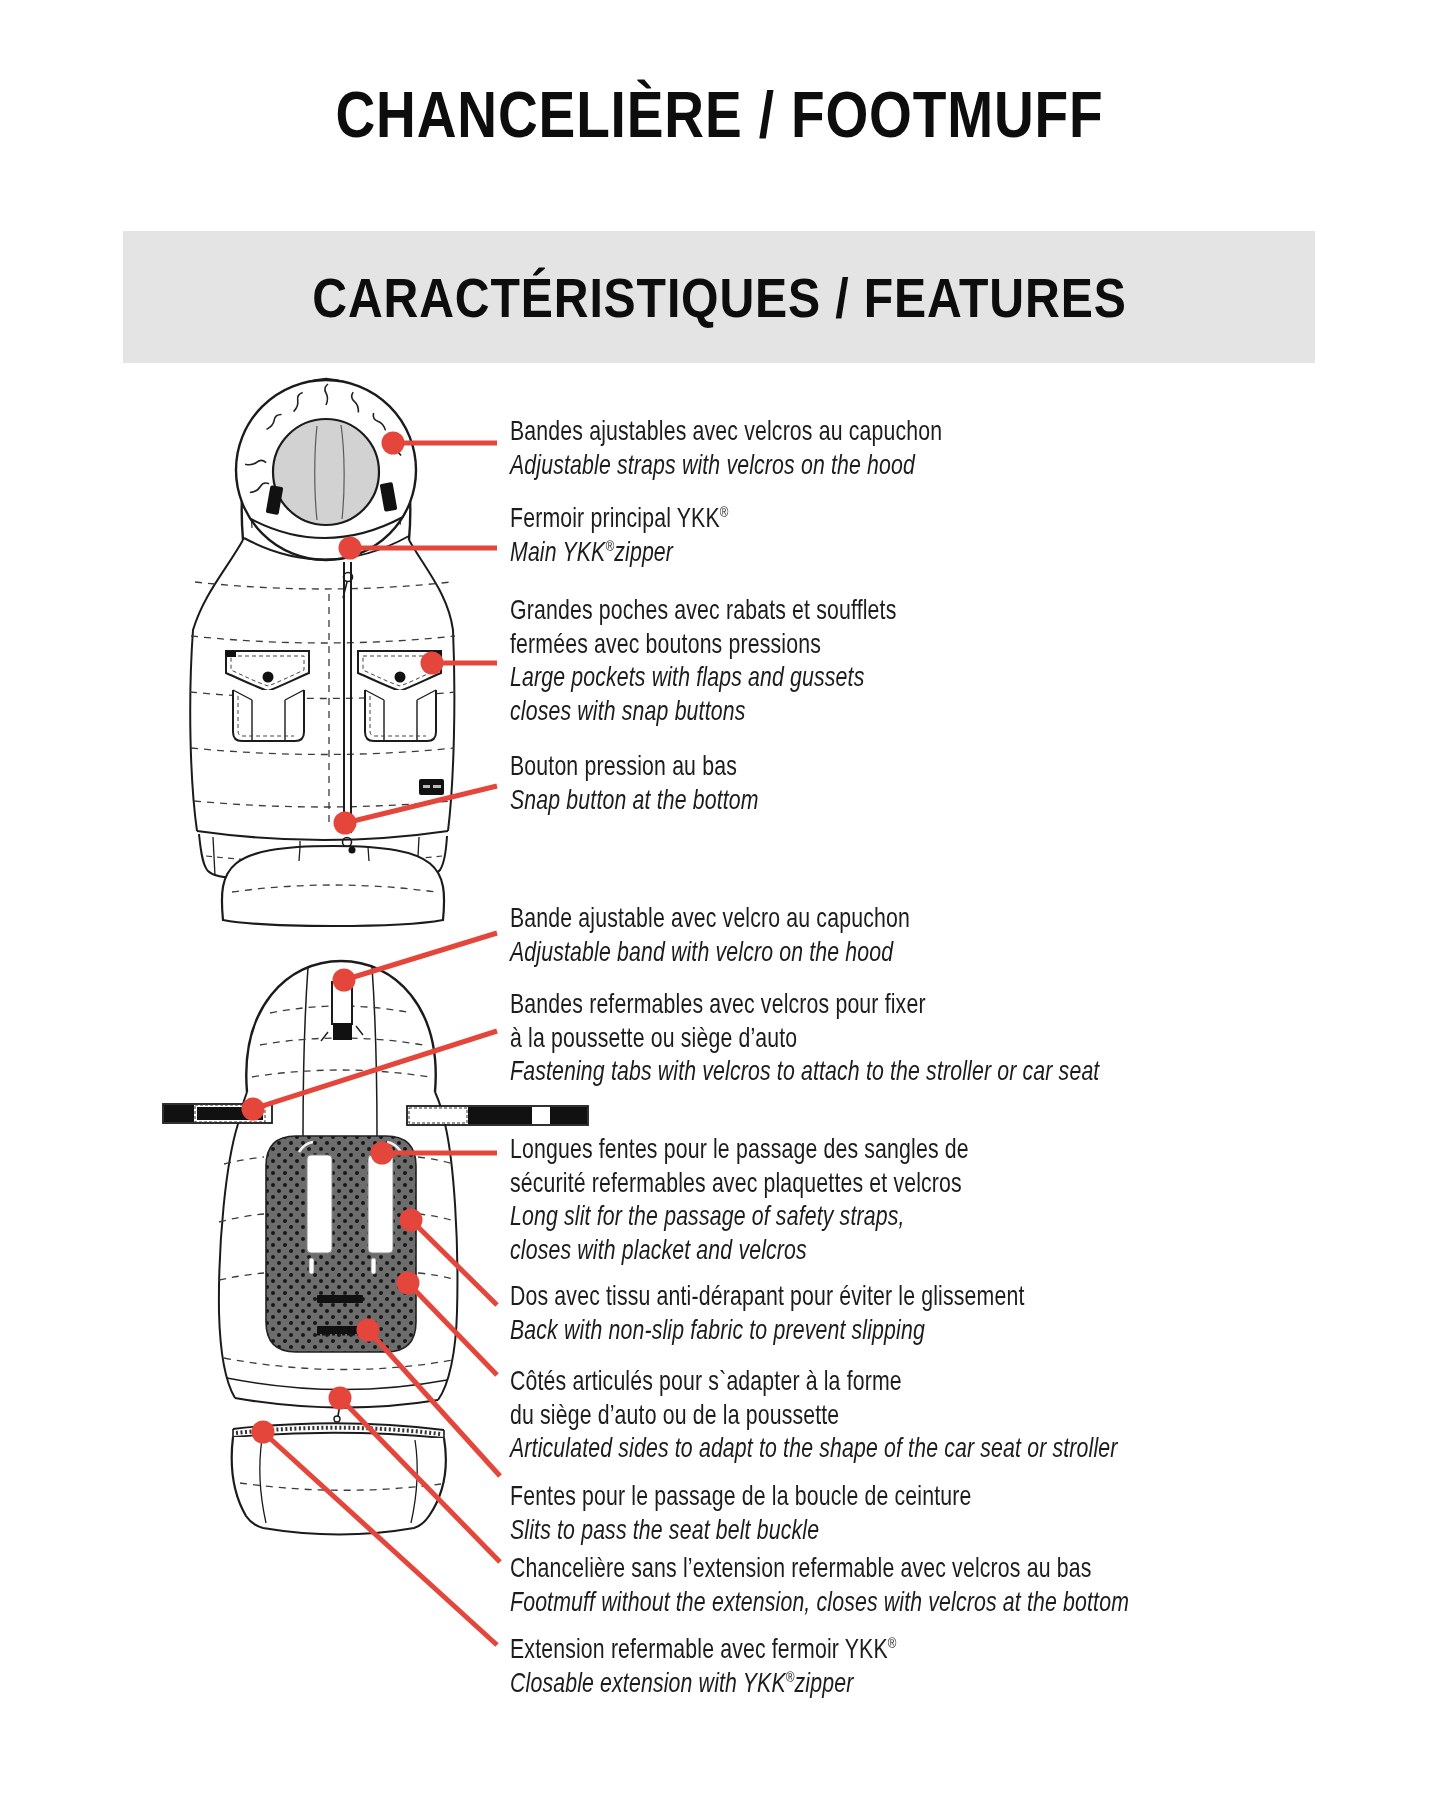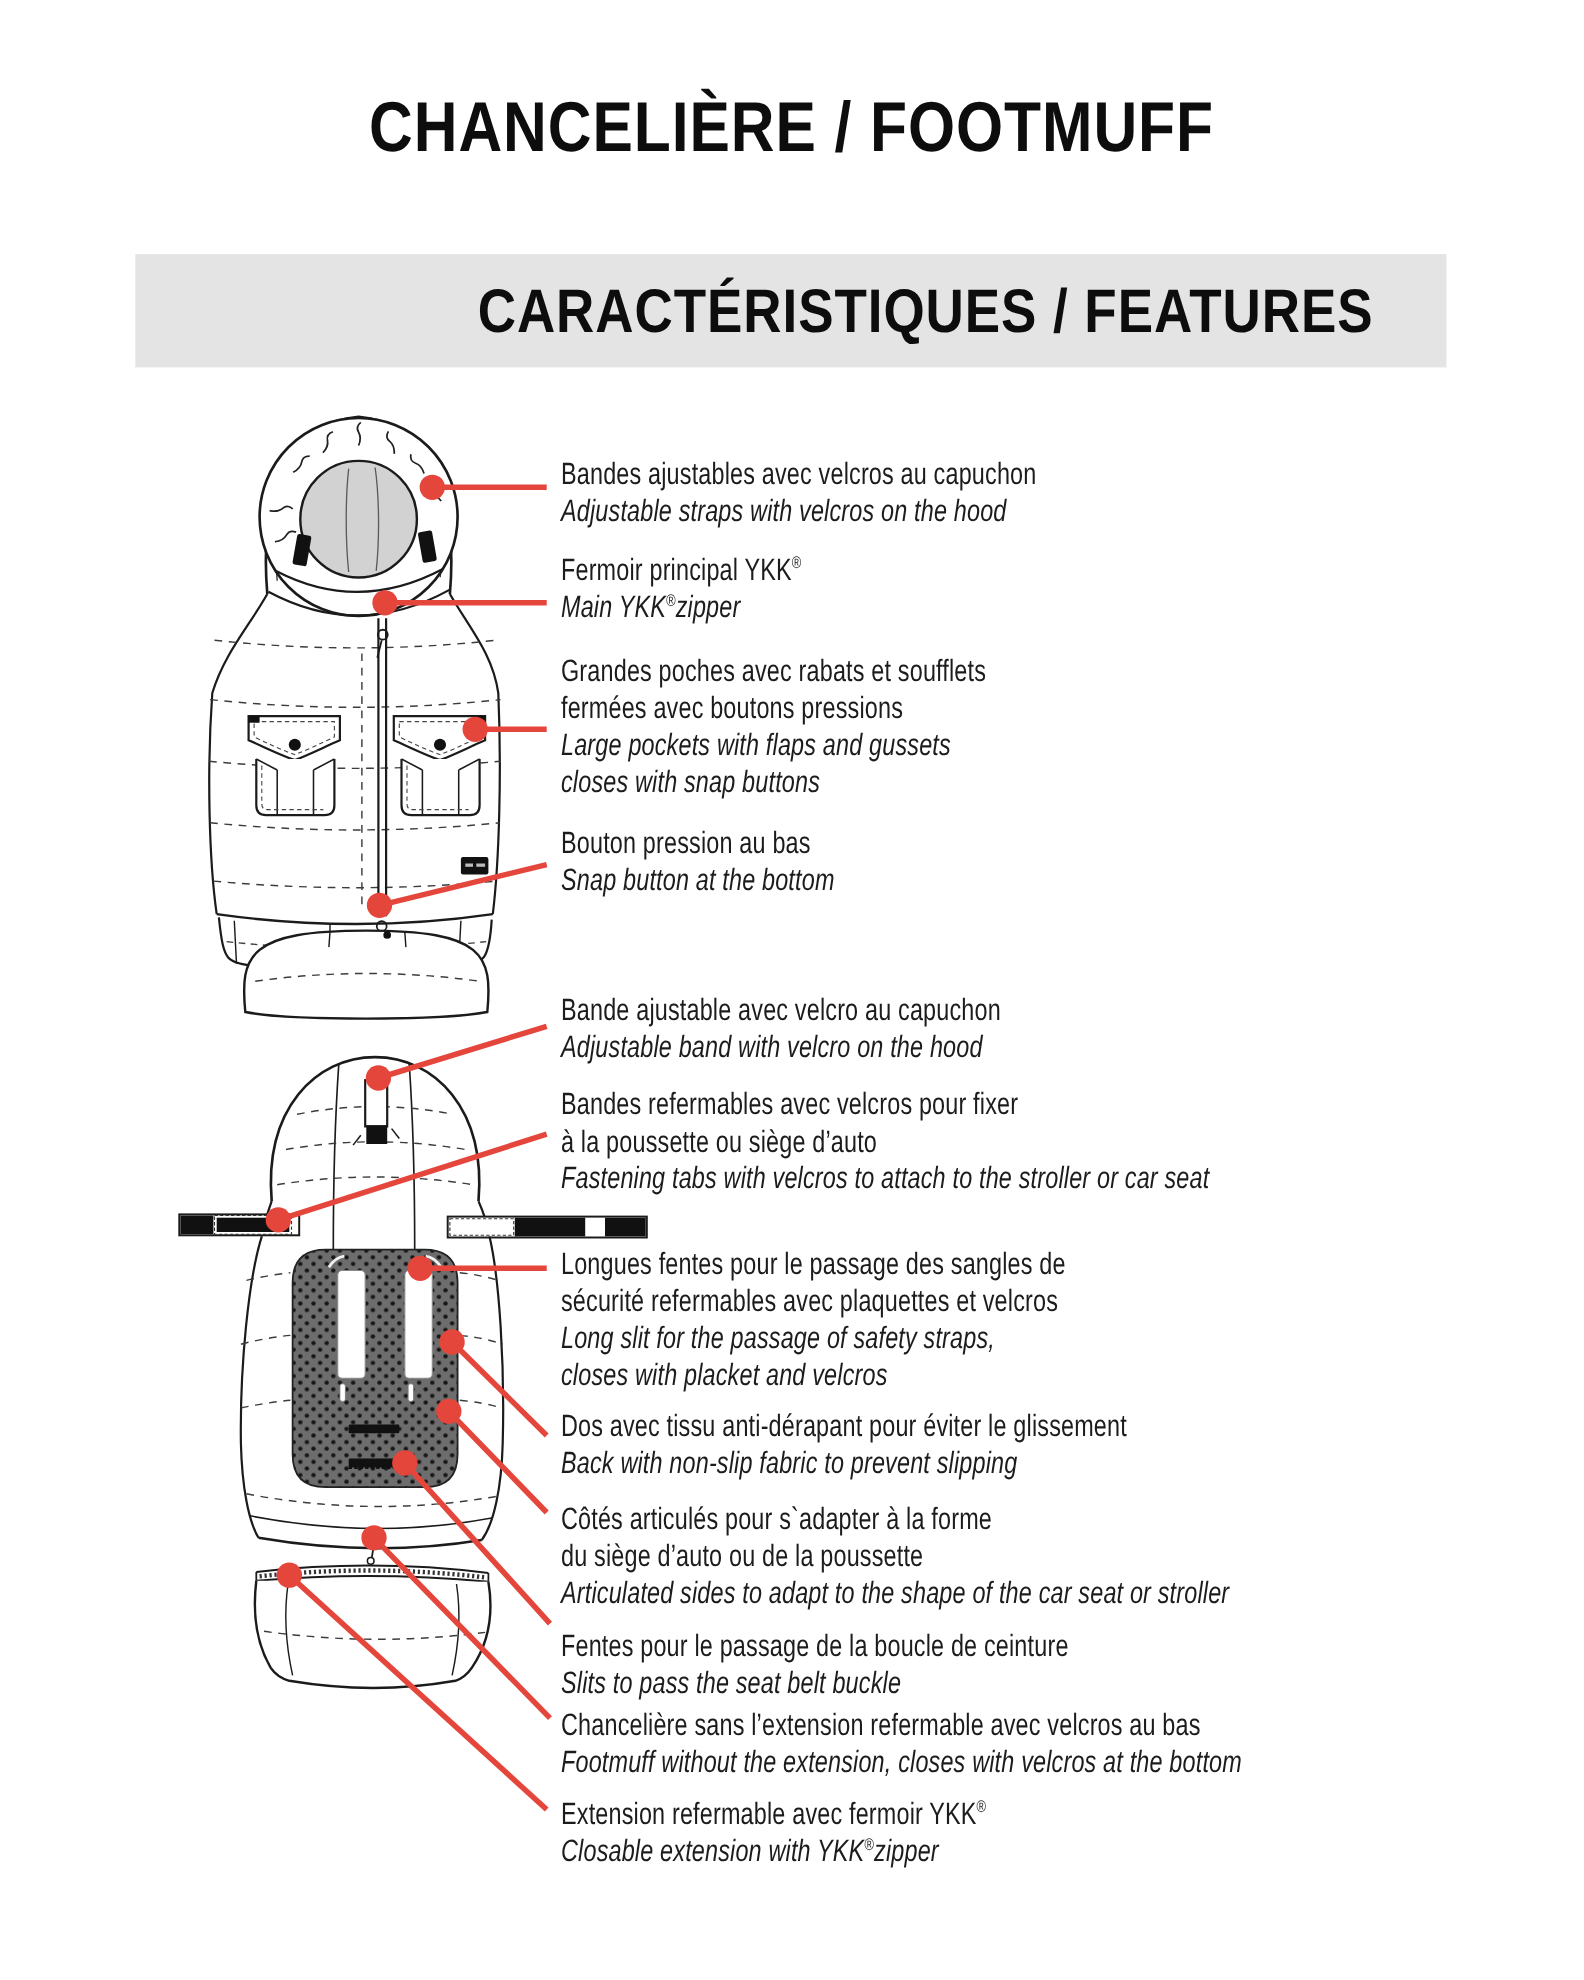--- a/index.html
+++ b/index.html
@@ -5,22 +5,22 @@
   html,body{margin:0;padding:0;background:#ffffff;}
   .page{position:relative;width:1440px;height:1800px;background:#fff;overflow:hidden;
         font-family:"Liberation Sans",sans-serif;color:#1c1c1c;border-radius:32px;}
   
   .titlewrap{position:absolute;left:0;top:78px;width:1440px;text-align:center;}
   .title{display:inline-block;font-size:64px;font-weight:bold;letter-spacing:1px;color:#0d0d0d;
          transform:scaleX(0.86);transform-origin:50% 50%;white-space:nowrap;margin:0;}
   .subtitlewrap{position:absolute;left:0;top:146px;width:1440px;text-align:center;}
   .subtitle{display:inline-block;font-size:27px;font-weight:bold;letter-spacing:0.5px;color:#0d0d0d;
             transform:scaleX(0.90);transform-origin:50% 50%;white-space:nowrap;margin:0;}
-  .band{position:absolute;left:123px;top:231px;width:1192px;height:103px;background:#e4e4e4;
-        display:flex;align-items:center;justify-content:flex-end;}
+  .band{position:absolute;left:123px;top:231px;width:1192px;height:132px;background:#e4e4e4;
+        display:flex;align-items:center;justify-content:center;}
   .band-heading{display:inline-block;font-size:56px;font-weight:bold;letter-spacing:1px;color:#0d0d0d;
                 transform:scaleX(0.86);transform-origin:50% 50%;white-space:nowrap;margin:0;}
   
   .callout-label{position:absolute;left:510px;font-size:28px;line-height:33.5px;color:#1c1c1c;
                  transform:scaleX(0.76);transform-origin:0 0;white-space:nowrap;letter-spacing:0.2px;}
   .fr{font-style:normal;}
   .en{font-style:italic;}
   .callout-label sup{font-size:0.55em;vertical-align:super;line-height:0;}
   svg.art{position:absolute;left:0;top:0;pointer-events:none;}
 </style>

